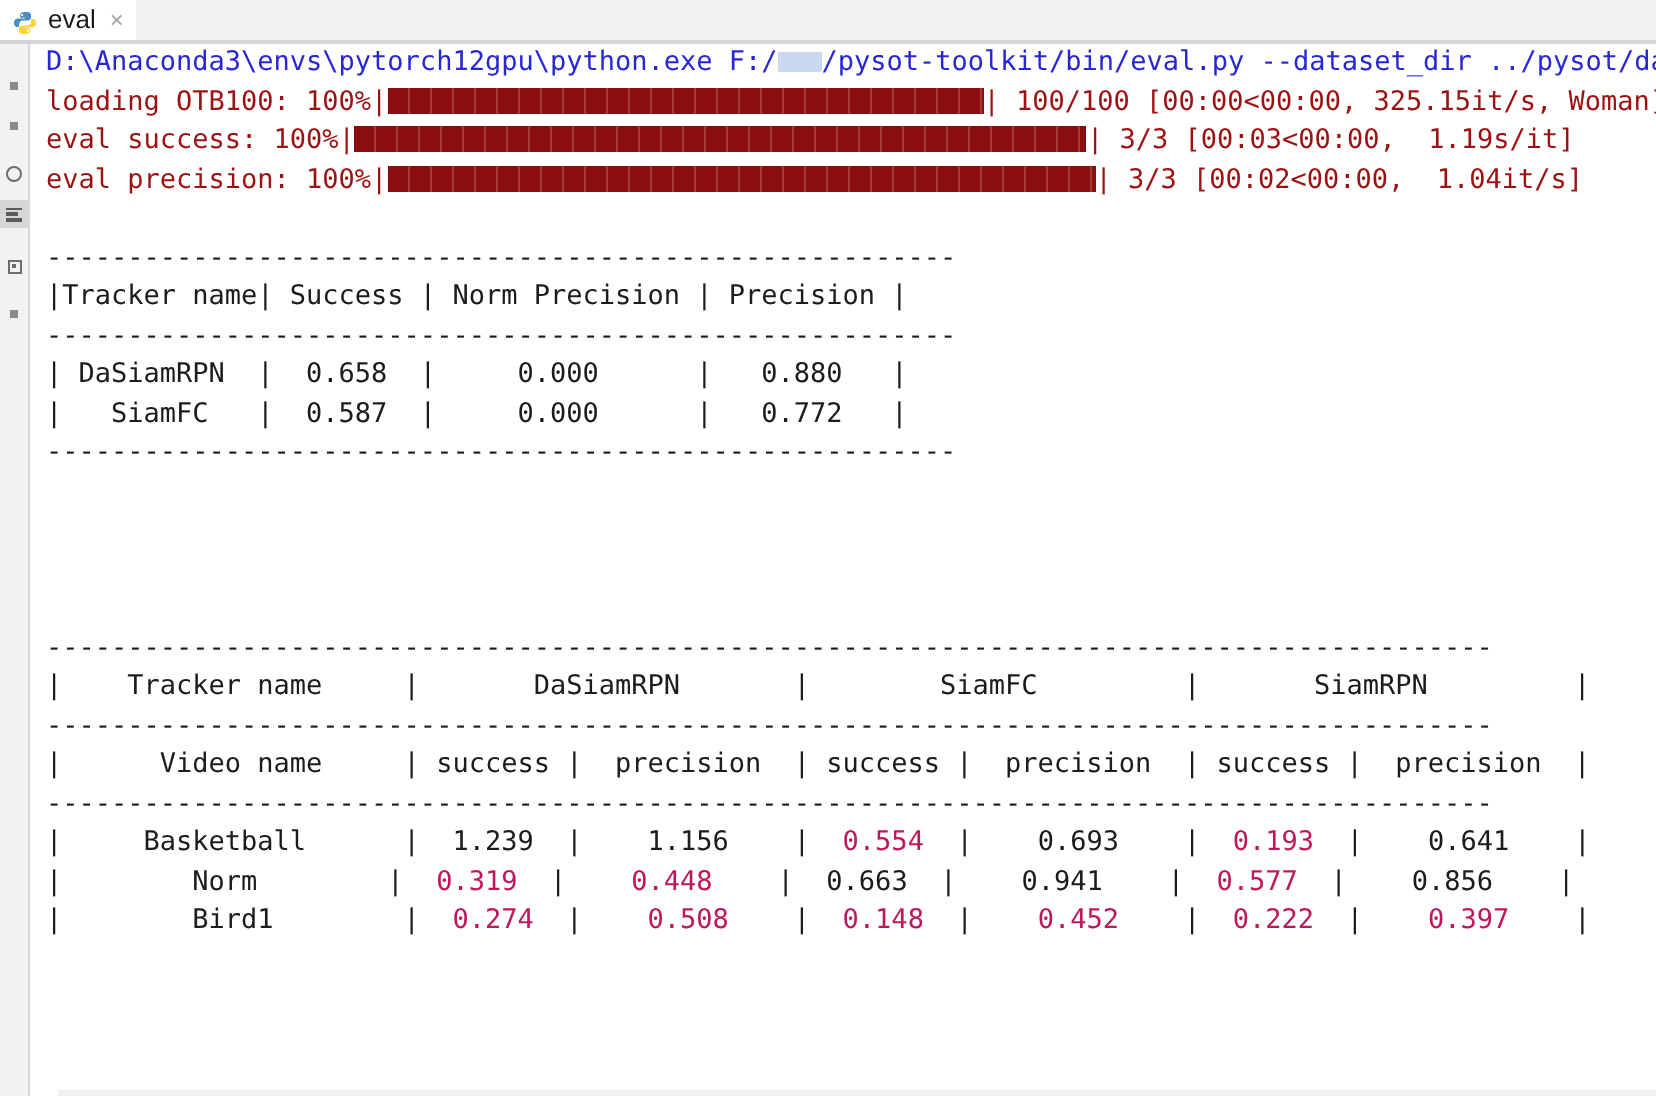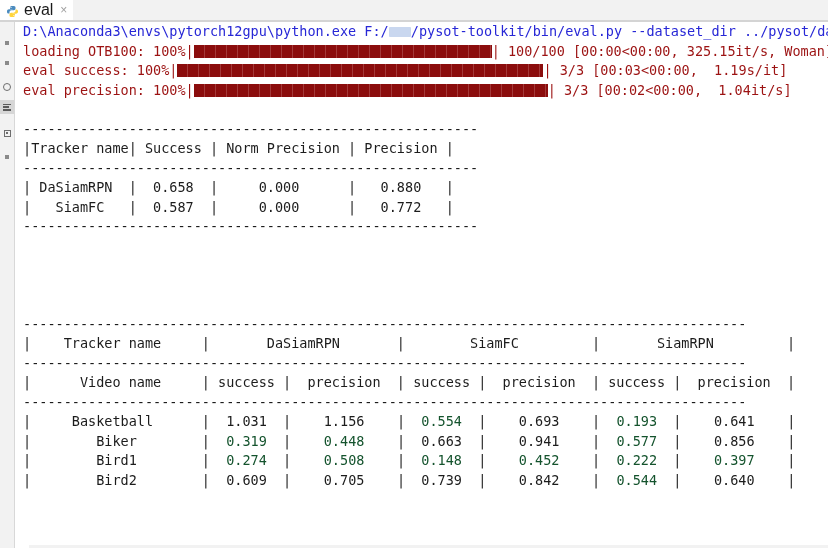--- a/index.html
+++ b/index.html
@@ -33,21 +33,21 @@
     gap: 5px;
   }
   .tab-icon {
     width: 13px;
     height: 13px;
     position: relative;
     flex: 0 0 auto;
   }
   .tab-label {
     font-family: "Liberation Sans", sans-serif;
-    font-size: 16px;
+    font-size: 13px;
     color: #1a1a1a;
     line-height: 1;
   }
   .tab-close {
     font-family: "Liberation Sans", sans-serif;
     font-size: 12px;
     color: #a0a0a0;
     line-height: 1;
     padding-left: 2px;
     cursor: default;
@@ -152,21 +152,21 @@
   .cmd .redact {
     display: inline-block;
     width: 22px;
     height: 10px;
     background: #c9d7ef;
     vertical-align: -1px;
     border-radius: 1px;
   }
   .err { color: #9c1212; }
   .tbl { color: #1c1c1c; }
-  .tbl .hi { color: #14532d; }
+  .tbl .hi { color: #be185d; }
 
   
   .pbar {
     display: inline-block;
     height: 13px;
     vertical-align: -2px;
     background:
       repeating-linear-gradient(
         90deg,
         #8b0d0d 0px, #8b0d0d 10px,
@@ -250,21 +250,20 @@
     <div class="line blank">&nbsp;</div>
     <div class="line blank">&nbsp;</div>
 
     <div class="line tbl">-----------------------------------------------------------------------------------------</div>
     <div class="line tbl">|    Tracker name     |       DaSiamRPN       |        SiamFC         |       SiamRPN         |</div>
     <div class="line tbl">-----------------------------------------------------------------------------------------</div>
     <div class="line tbl">|      Video name     | success |  precision  | success |  precision  | success |  precision  |</div>
     <div class="line tbl">-----------------------------------------------------------------------------------------</div>
 
     <div id="detail-rows">
-        <div class="line tbl"><span>|     Basketball      |</span><span>  1.031  </span><span>|</span><span>    1.156    </span><span>|</span><span class="hi">  0.554  </span><span>|</span><span>    0.693    </span><span>|</span><span class="hi">  0.193  </span><span>|</span><span>    0.641    </span><span>|</span></div>
-        <div class="line tbl"><span>|        Biker        |</span><span class="hi">  0.319  </span><span>|</span><span class="hi">    0.448    </span><span>|</span><span>  0.663  </span><span>|</span><span>    0.941    </span><span>|</span><span class="hi">  0.577  </span><span>|</span><span>    0.856    </span><span>|</span></div>
+        <div class="line tbl"><span>|     Basketball      |</span><span>  1.239  </span><span>|</span><span>    1.156    </span><span>|</span><span class="hi">  0.554  </span><span>|</span><span>    0.693    </span><span>|</span><span class="hi">  0.193  </span><span>|</span><span>    0.641    </span><span>|</span></div>
+        <div class="line tbl"><span>|        Norm        |</span><span class="hi">  0.319  </span><span>|</span><span class="hi">    0.448    </span><span>|</span><span>  0.663  </span><span>|</span><span>    0.941    </span><span>|</span><span class="hi">  0.577  </span><span>|</span><span>    0.856    </span><span>|</span></div>
         <div class="line tbl"><span>|        Bird1        |</span><span class="hi">  0.274  </span><span>|</span><span class="hi">    0.508    </span><span>|</span><span class="hi">  0.148  </span><span>|</span><span class="hi">    0.452    </span><span>|</span><span class="hi">  0.222  </span><span>|</span><span class="hi">    0.397    </span><span>|</span></div>
-        <div class="line tbl"><span>|        Bird2        |</span><span>  0.609  </span><span>|</span><span>    0.705    </span><span>|</span><span>  0.739  </span><span>|</span><span>    0.842    </span><span>|</span><span class="hi">  0.544  </span><span>|</span><span>    0.640    </span><span>|</span></div>
       </div>
 
     <div class="hscroll"></div>
   </div>
 </div>
 
 </body></html>

